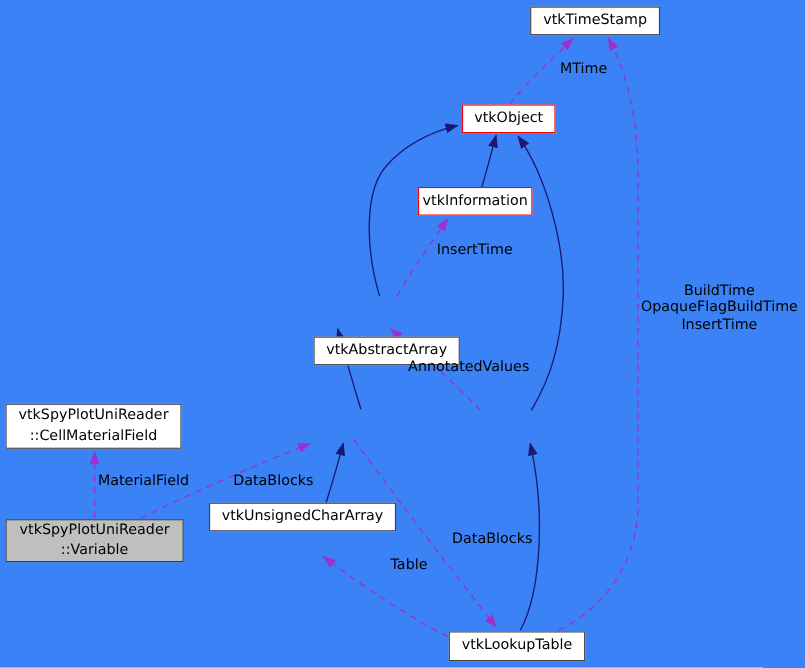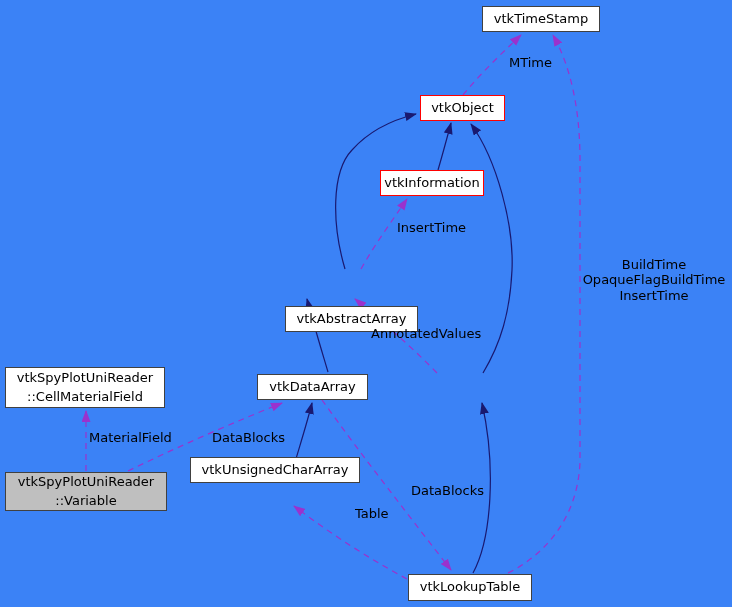--- a/index.html
+++ b/index.html
@@ -61,21 +61,20 @@
 
   <div class="node red" style="left:420px; top:95px; width:85px; height:26px;">vtkObject</div>
 
   <div class="node red" style="left:380px; top:170px; width:104px; height:26px;">vtkInformation</div>
 
   <div class="node" style="left:285px; top:270px; width:133px; height:26px;margin-top:36px;">vtkAbstractArray</div>
 
   <div class="node" style="left:5px; top:367px; width:160px; height:41px;">vtkSpyPlotUniReader
 ::CellMaterialField</div>
 
-  <div class="node" style="left:257px; top:374px; width:111px; height:26px;">vtkDataArray</div>
 
 
   <div class="node gray" style="left:5px; top:472px; width:162px; height:39px;">vtkSpyPlotUniReader
 ::Variable</div>
 
   <div class="node" style="left:190px; top:457px; width:170px; height:26px;">vtkUnsignedCharArray</div>
 
   <div class="node" style="left:408px; top:574px; width:124px; height:27px;">vtkLookupTable</div>
 
   <div class="elabel" style="left:509px; top:55px;">MTime</div>

